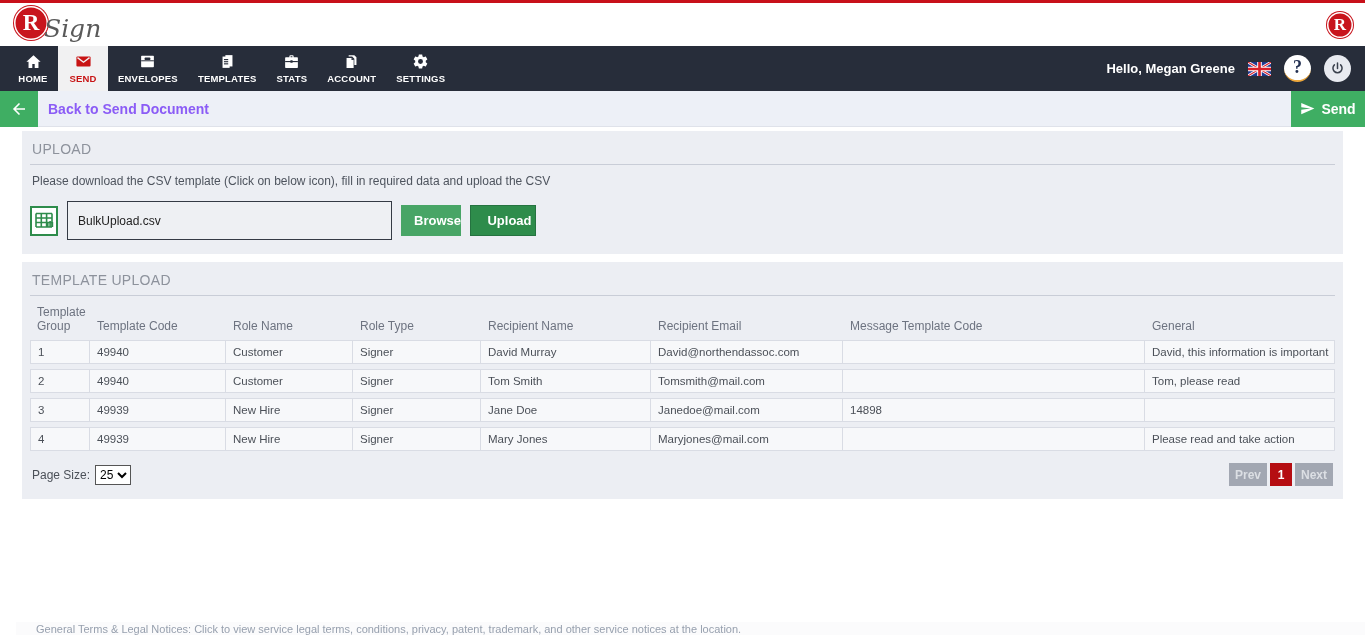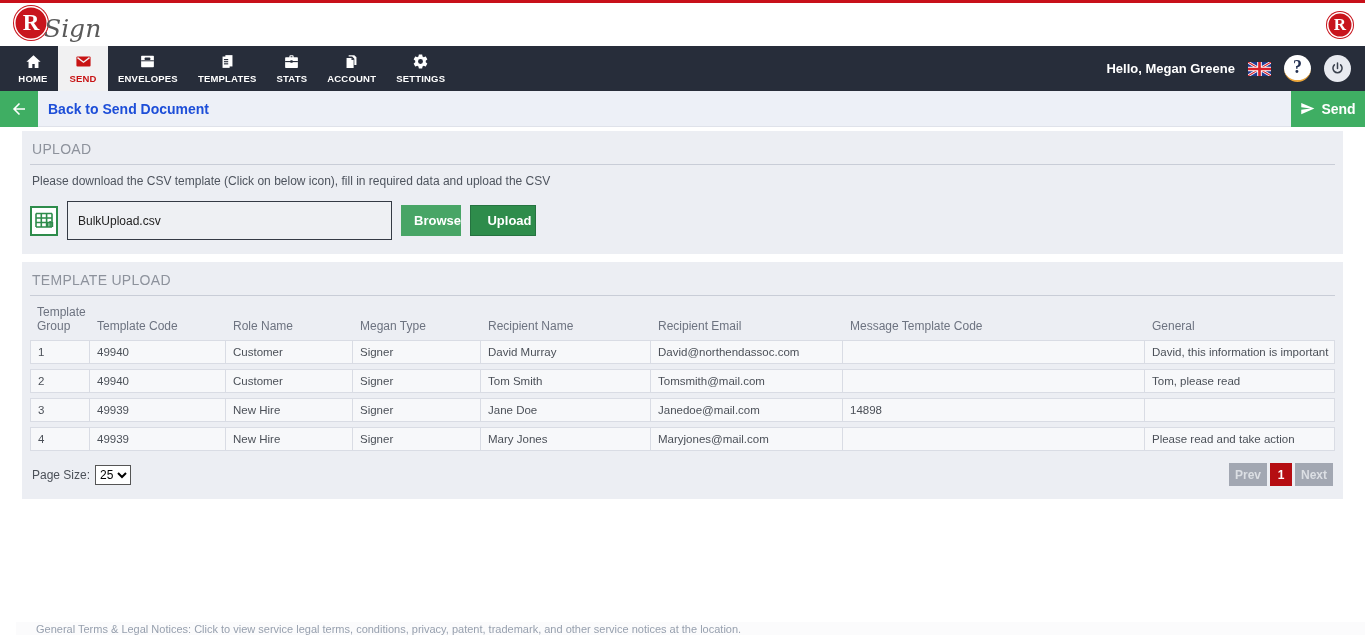--- a/index.html
+++ b/index.html
@@ -27,21 +27,21 @@
   .nav-right { margin-left:auto; display:flex; align-items:center; gap:13px; padding-right:14px; }
   .greeting { color:#fff; font-size:13px; font-weight:bold; }
   .flag { width:23px; height:14px; display:block; cursor:pointer; }
   .round-btn { width:27px; height:27px; border-radius:50%; display:flex; align-items:center; justify-content:center; cursor:pointer; }
   .help-btn { background:#fff; color:#233052; font-weight:bold; font-size:18px; font-family:"Liberation Serif",serif; border-bottom:2px solid #eda73c; }
   .power-btn { background:#e8eaf0; }
 
   
   .subheader { height:36px; background:#edf0f7; display:flex; align-items:center; border-bottom:1px solid #dfe2ea; }
   .back-btn { width:38px; height:36px; background:#3fae63; display:flex; align-items:center; justify-content:center; cursor:pointer; flex:none; }
-  .subheader-title { margin-left:10px; font-size:14px; font-weight:bold; color:#1d4ed8; }
+  .subheader-title { margin-left:10px; font-size:14px; font-weight:bold; color:#8b5cf6; }
   .send-btn { margin-left:auto; height:36px; width:74px; background:#3fae63; color:#fff; font-weight:bold; font-size:14px;
               display:flex; align-items:center; justify-content:center; gap:6px; border:none; cursor:pointer; }
 
   
   .content { padding:4px 22px 0; }
   .panel { background:#eceef3; padding:7px 8px 9px; margin-bottom:8px; }
   .panel-title { font-size:14px; color:#8d929c; padding:3px 2px 7px; letter-spacing:.3px; }
   .panel-rule { border:0; border-top:1px solid #c9cdd7; margin:0; }
 
   .upload-instructions { font-size:12px; color:#4e545e; margin:9px 2px 13px; }
@@ -207,21 +207,21 @@
 
   <section class="panel">
     <div class="panel-title">TEMPLATE UPLOAD</div>
     <hr class="panel-rule">
     <table>
       <thead>
           <tr id="table-head-row">
             <th class="c0">Template Group</th>
             <th class="c1">Template Code</th>
             <th class="c2">Role Name</th>
-            <th class="c3">Megan Type</th>
+            <th class="c3">Role Type</th>
             <th class="c4">Recipient Name</th>
             <th class="c5">Recipient Email</th>
             <th class="c6">Message Template Code</th>
             <th class="c7">General</th>
           </tr>
         </thead>
       <tbody id="table-body">
           <tr>
             <td class="c0">1</td>
             <td class="c1">49940</td>

